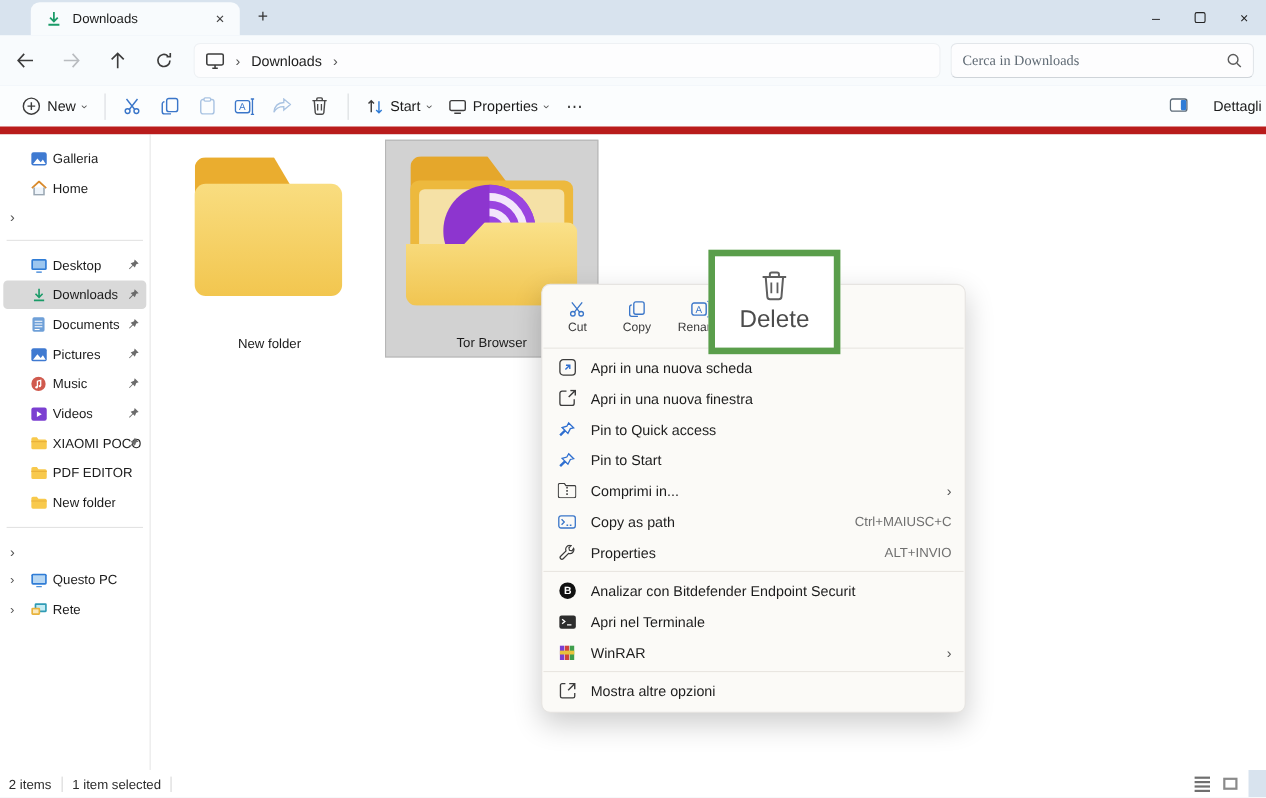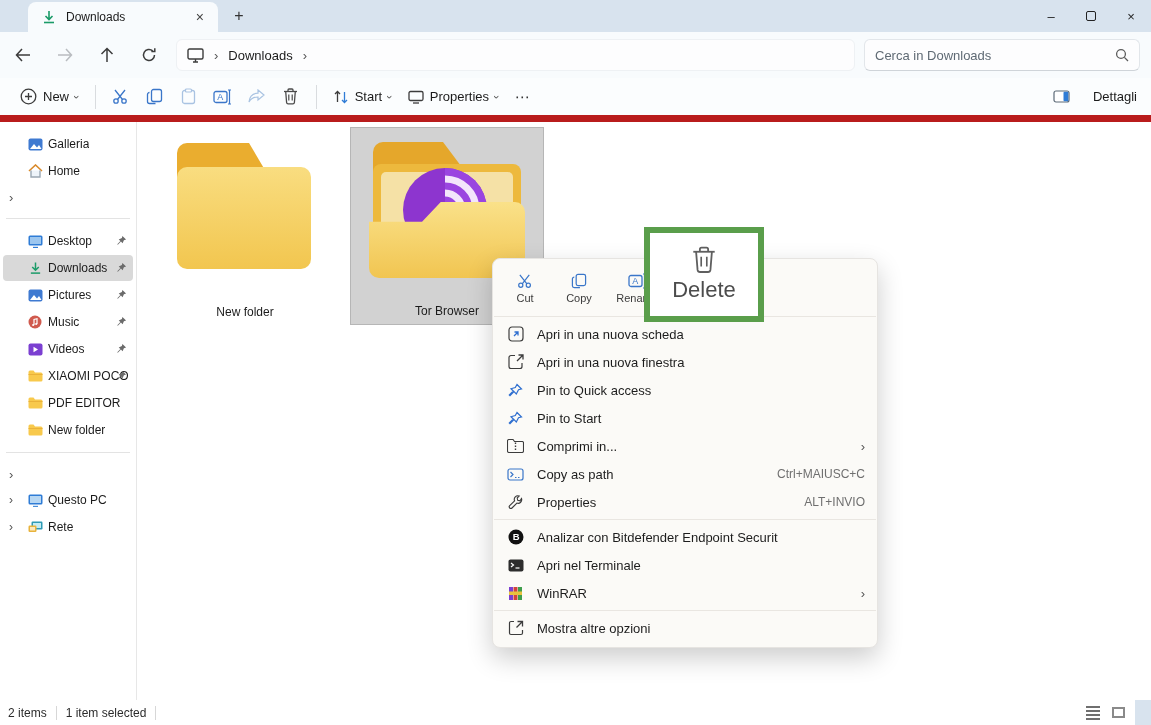--- a/index.html
+++ b/index.html
@@ -22,31 +22,31 @@
   .navbar { position:relative; height:46px; background:#f8fbfd; display:flex; align-items:center; }
   .nav-btn { width:34px; height:32px; display:flex; align-items:center; justify-content:center; }
   .bc-field { position:absolute; left:176px; top:7px; width:679px; height:32px; background:#fdfdfe;
               border-radius:6px; display:flex; align-items:center; padding:0 10px; border:1px solid #eef1f4; }
   .bc-chev { color:#555; font-size:13px; margin:0 10px; }
   .bc-item { font-size:13px; color:#1b1b1b; }
   .search-field { position:absolute; right:11px; top:7px; width:276px; height:32px; background:#fdfdfe;
                   border:1px solid #e2e6ea; border-bottom-color:#cfd4d9; border-radius:6px;
                   display:flex; align-items:center; padding:0 10px; }
   .search-field input { border:none; outline:none; background:transparent; flex:1; font-size:13px;
-                        color:#333; font-family:Liberation Sans, sans-serif; }
+                        color:#333; font-family:Liberation Serif, serif; }
   .search-field input::placeholder { color:#5f6a74; }
 
   
   .toolbar { position:relative; height:44px; background:#fbfdfe; border-bottom:7px solid #b91c1c;
              display:flex; align-items:center; padding:0 12px; }
   .tb-btn { display:flex; align-items:center; gap:6px; padding:6px 8px; border-radius:4px; font-size:13px; color:#1b1b1b; }
   .tb-ico { width:34px; height:32px; display:flex; align-items:center; justify-content:center; }
   .tb-sep { width:1px; height:24px; background:#d9dcdf; margin:0 8px; }
   .chev-down { display:inline-block; transform:rotate(90deg); font-size:11px; color:#555; }
-  .tb-right { position:absolute; right:14px; display:flex; align-items:center; gap:23px; font-size:13px; color:#1b1b1b; }
+  .tb-right { position:absolute; right:4px; display:flex; align-items:flex-start; gap:23px; font-size:13px; color:#1b1b1b; }
   .more-dots { font-size:15px; color:#333; letter-spacing:1px; padding:0 8px; }
 
   
   .bodyrow { display:flex; height:578px; background:#fff; }
   .sidebar { width:137px; border-right:1px solid #e7e7e7; padding-top:8px; overflow:hidden; }
   .sb-item { position:relative; display:flex; align-items:center; height:26px; margin:1px 3px; padding-left:25px;
              border-radius:4px; font-size:12px; color:#1b1b1b; white-space:nowrap; }
   .sb-item.selected { background:#d9d9d9; }
   .sb-item .sb-ico { position:absolute; left:24px; width:16px; height:16px; display:flex; align-items:center; justify-content:center; }
   .sb-item .sb-label { margin-left:20px; overflow:hidden; max-width:80px; }
@@ -298,20 +298,34 @@
         </span>
       </div>
       <div class="sb-item selected">
         <span class="sb-ico">
           <svg width="13" height="14" viewBox="0 0 14 14">
               <path d="M7 1v8M3.5 6L7 9.5 10.5 6" stroke="#1a9b68" stroke-width="1.6" fill="none"></path>
               <path d="M2 12.5h10" stroke="#1a9b68" stroke-width="1.6"></path>
             </svg>
         </span>
         <span class="sb-label">Downloads</span>
+        <span class="pin">
+          <svg width="11" height="11" viewBox="0 0 12 12">
+              <path d="M7 1l4 4-2.4.6L7.2 9 5.4 7.2 2 10.6l-.6-.6L4.8 6.6 3 4.8l3.4-1.4z" fill="#6b6b6b"></path>
+            </svg>
+        </span>
+      </div>
+      <div class="sb-item">
+        <span class="sb-ico">
+          <svg width="12" height="14" viewBox="0 0 12 14">
+              <rect x="0.5" y="0.5" width="11" height="13" rx="1.5" fill="#6fa0d8"></rect>
+              <path d="M2.5 4h7M2.5 6.5h7M2.5 9h7M2.5 11.5h4.5" stroke="#fff" stroke-width="1"></path>
+            </svg>
+        </span>
+        <span class="sb-label">Documents</span>
         <span class="pin">
           <svg width="11" height="11" viewBox="0 0 12 12">
               <path d="M7 1l4 4-2.4.6L7.2 9 5.4 7.2 2 10.6l-.6-.6L4.8 6.6 3 4.8l3.4-1.4z" fill="#6b6b6b"></path>
             </svg>
         </span>
       </div>
       <div class="sb-item">
         <span class="sb-ico">
           <svg width="15" height="13" viewBox="0 0 15 13">
               <rect x="0.5" y="0.5" width="14" height="12" rx="2" fill="#3f7ad1"></rect>

